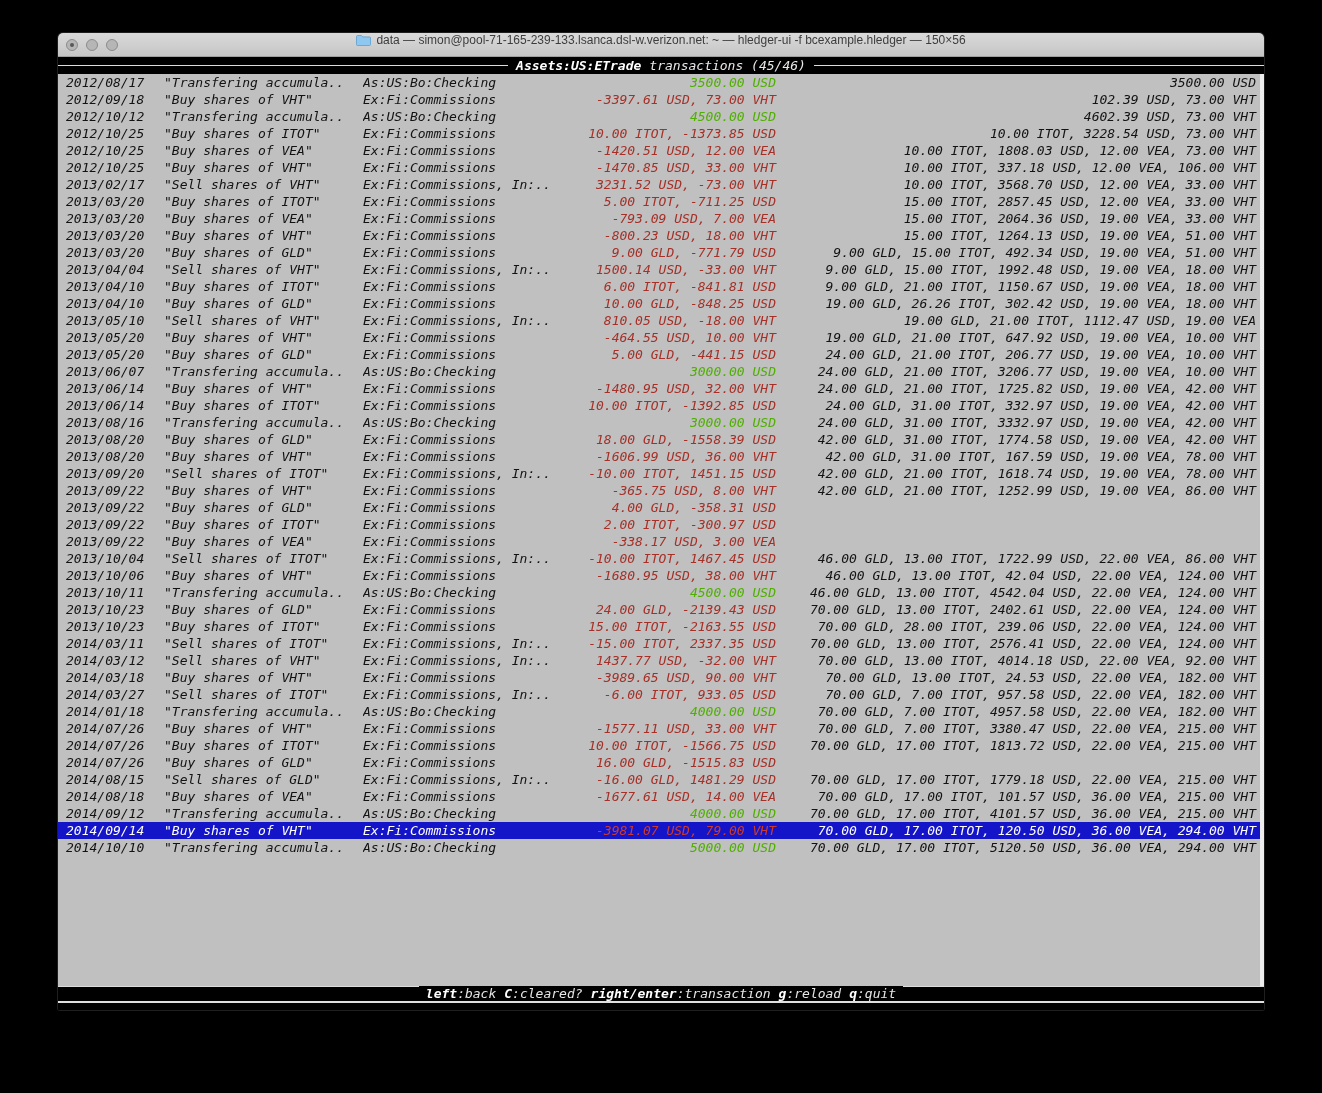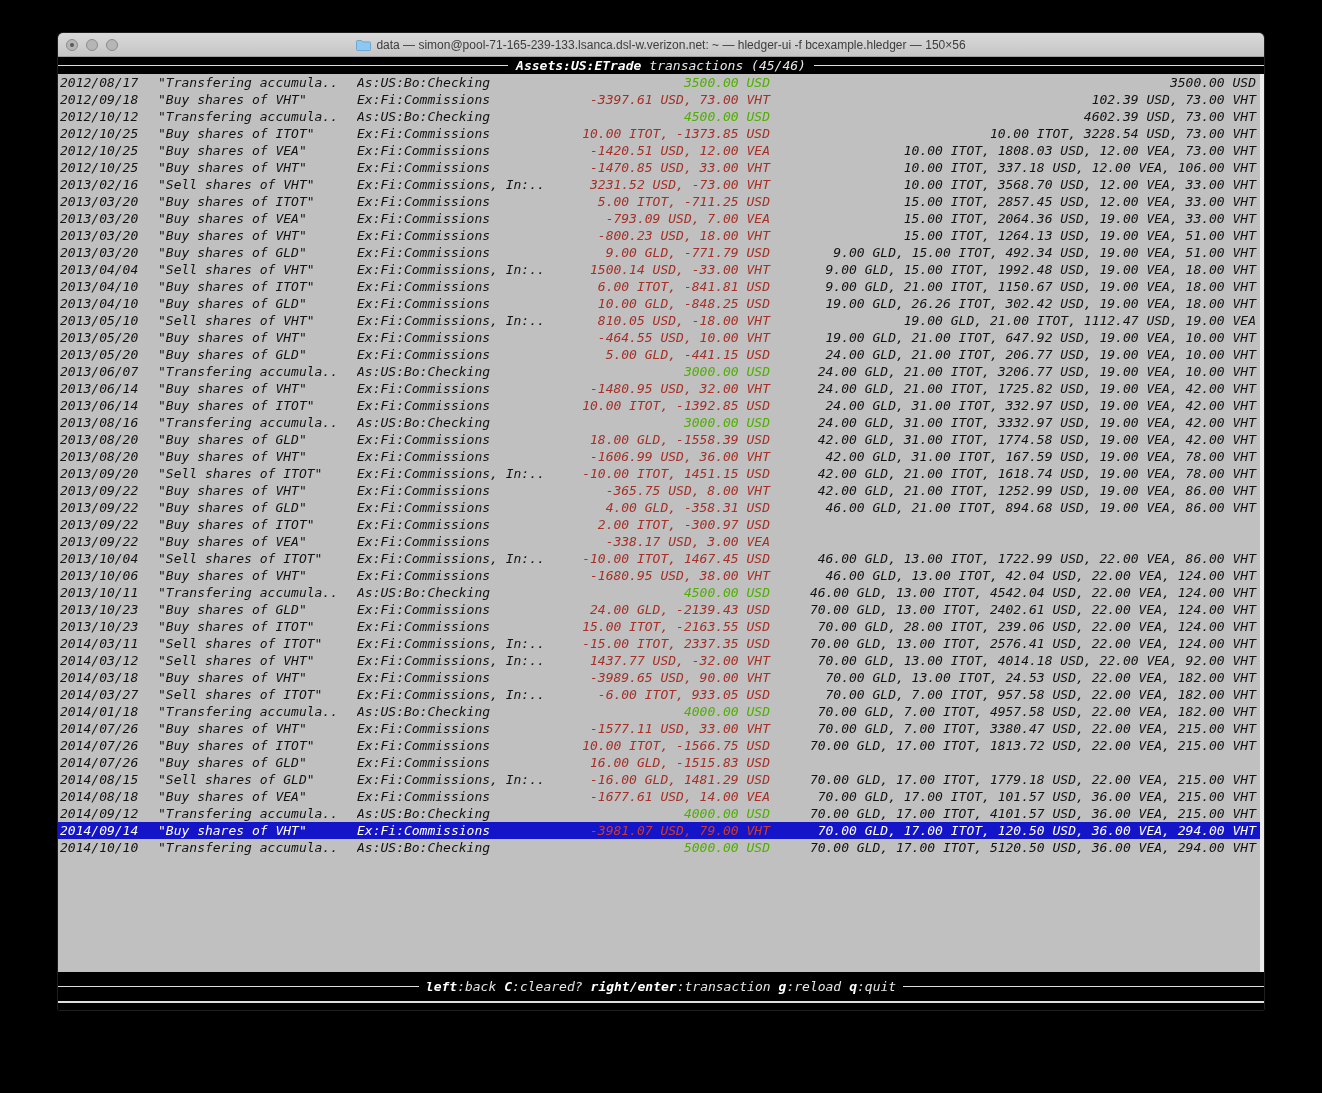--- a/index.html
+++ b/index.html
@@ -10,21 +10,21 @@
   .window{
     position:absolute;left:58px;top:33px;width:1206px;height:977px;
     border-radius:5px 5px 2px 2px;overflow:hidden;
     box-shadow:0 0 0 1px rgba(255,255,255,0.12),0 3px 14px rgba(0,0,0,0.85);
     display:flex;flex-direction:column;
   }
   
   .titlebar{
     height:23px;background:linear-gradient(#dadada,#c5c5c5);
     border-bottom:1px solid #9f9f9f;position:relative;
-    display:flex;align-items:center;justify-content:center;flex:0 0 auto;
+    display:flex;align-items:flex-start;justify-content:center;flex:0 0 auto;
   }
   .traffic{position:absolute;left:8px;top:0;height:100%;display:flex;align-items:center;gap:8px;}
   .light{width:12px;height:12px;border-radius:50%;background:#b6b6b6;border:1px solid #8b8b8b;
     box-sizing:border-box;display:flex;align-items:center;justify-content:center;padding:0;}
   .light.close::after{content:'';width:4px;height:4px;border-radius:50%;background:#585858;}
   .title{
     font-family:"Liberation Sans", sans-serif;font-size:12px;color:#3d3d3d;
     display:flex;align-items:center;gap:5px;white-space:nowrap;
   }
   .folder-svg{display:inline-block;vertical-align:middle;}
@@ -32,35 +32,35 @@
   .terminal{flex:1;background:#000;display:flex;flex-direction:column;font-size:13px;font-style:italic;}
   .bar{height:17px;background:#000;color:#e9e9e9;display:flex;align-items:center;white-space:pre;flex:0 0 auto;}
   .hline{flex:1;height:1px;background:#dcdcdc;}
   .bar-title{display:flex;padding:0 8px;gap:0;align-items:baseline;}
   .tb-acct{font-weight:bold;color:#fff;}
   .tb-label{margin-left:8px;}
   .content{
     flex:1;background:var(--term-bg);color:#121212;overflow:hidden;
     display:flex;flex-direction:column;position:relative;
   }
-  .row{height:17px;line-height:17px;display:flex;white-space:pre;padding-left:2px;flex:0 0 auto;}
+  .row{height:17px;line-height:17px;display:flex;white-space:pre;padding-left:8px;flex:0 0 auto;}
   .c-date{width:98px;flex:0 0 auto;}
   .c-desc{width:199px;flex:0 0 auto;overflow:hidden;}
   .c-acct{width:217px;flex:0 0 auto;overflow:hidden;}
   .c-amt{width:196px;flex:0 0 auto;text-align:right;}
   .c-bal{flex:1;text-align:right;padding-right:8px;}
   .amt-green{color:var(--pos);}
   .amt-red{color:var(--neg);}
   .row.selected{background:var(--sel-bg);color:#fff;}
   .row.selected .amt-red{color:var(--sel-neg);}
   .filler{flex:1;background:var(--term-bg);}
   .scrollbar{position:absolute;right:0;top:0;bottom:0;width:4px;background:#ededed;}
   
   .footer{flex:0 0 auto;background:#000;}
-  .footer-line{height:29px;display:flex;align-items:center;color:#e6e6e6;white-space:pre;}
+  .footer-line{height:15px;display:flex;color:#e6e6e6;white-space:pre;}
   .footer-keys{display:flex;padding:0 7px;}
   .fk b{color:#fff;font-weight:bold;}
   .fk + .fk{margin-left:8px;}
   .footer-sep{height:2px;background:#dfdfdf;}
   .footer-rest{height:7px;background:#000;}
 </style>
 </head>
 <body>
 
 <div class="window">
@@ -134,21 +134,21 @@
 
   <div class="row">
     <span class="c-date">2012/10/25</span>
     <span class="c-desc">"Buy shares of VHT"</span>
     <span class="c-acct">Ex:Fi:Commissions</span>
     <span class="c-amt amt-red">-1470.85 USD, 33.00 VHT</span>
     <span class="c-bal">10.00 ITOT, 337.18 USD, 12.00 VEA, 106.00 VHT</span>
   </div>
 
   <div class="row">
-    <span class="c-date">2013/02/16</span>
+    <span class="c-date">2013/02/17</span>
     <span class="c-desc">"Sell shares of VHT"</span>
     <span class="c-acct">Ex:Fi:Commissions, In:..</span>
     <span class="c-amt amt-red">3231.52 USD, -73.00 VHT</span>
     <span class="c-bal">10.00 ITOT, 3568.70 USD, 12.00 VEA, 33.00 VHT</span>
   </div>
 
   <div class="row">
     <span class="c-date">2013/03/20</span>
     <span class="c-desc">"Buy shares of ITOT"</span>
     <span class="c-acct">Ex:Fi:Commissions</span>
@@ -290,21 +290,20 @@
     <span class="c-acct">Ex:Fi:Commissions</span>
     <span class="c-amt amt-red">-365.75 USD, 8.00 VHT</span>
     <span class="c-bal">42.00 GLD, 21.00 ITOT, 1252.99 USD, 19.00 VEA, 86.00 VHT</span>
   </div>
 
   <div class="row">
     <span class="c-date">2013/09/22</span>
     <span class="c-desc">"Buy shares of GLD"</span>
     <span class="c-acct">Ex:Fi:Commissions</span>
     <span class="c-amt amt-red">4.00 GLD, -358.31 USD</span>
-    <span class="c-bal">46.00 GLD, 21.00 ITOT, 894.68 USD, 19.00 VEA, 86.00 VHT</span>
   </div>
 
   <div class="row">
     <span class="c-date">2013/09/22</span>
     <span class="c-desc">"Buy shares of ITOT"</span>
     <span class="c-acct">Ex:Fi:Commissions</span>
     <span class="c-amt amt-red">2.00 ITOT, -300.97 USD</span>
   </div>
 
   <div class="row">

